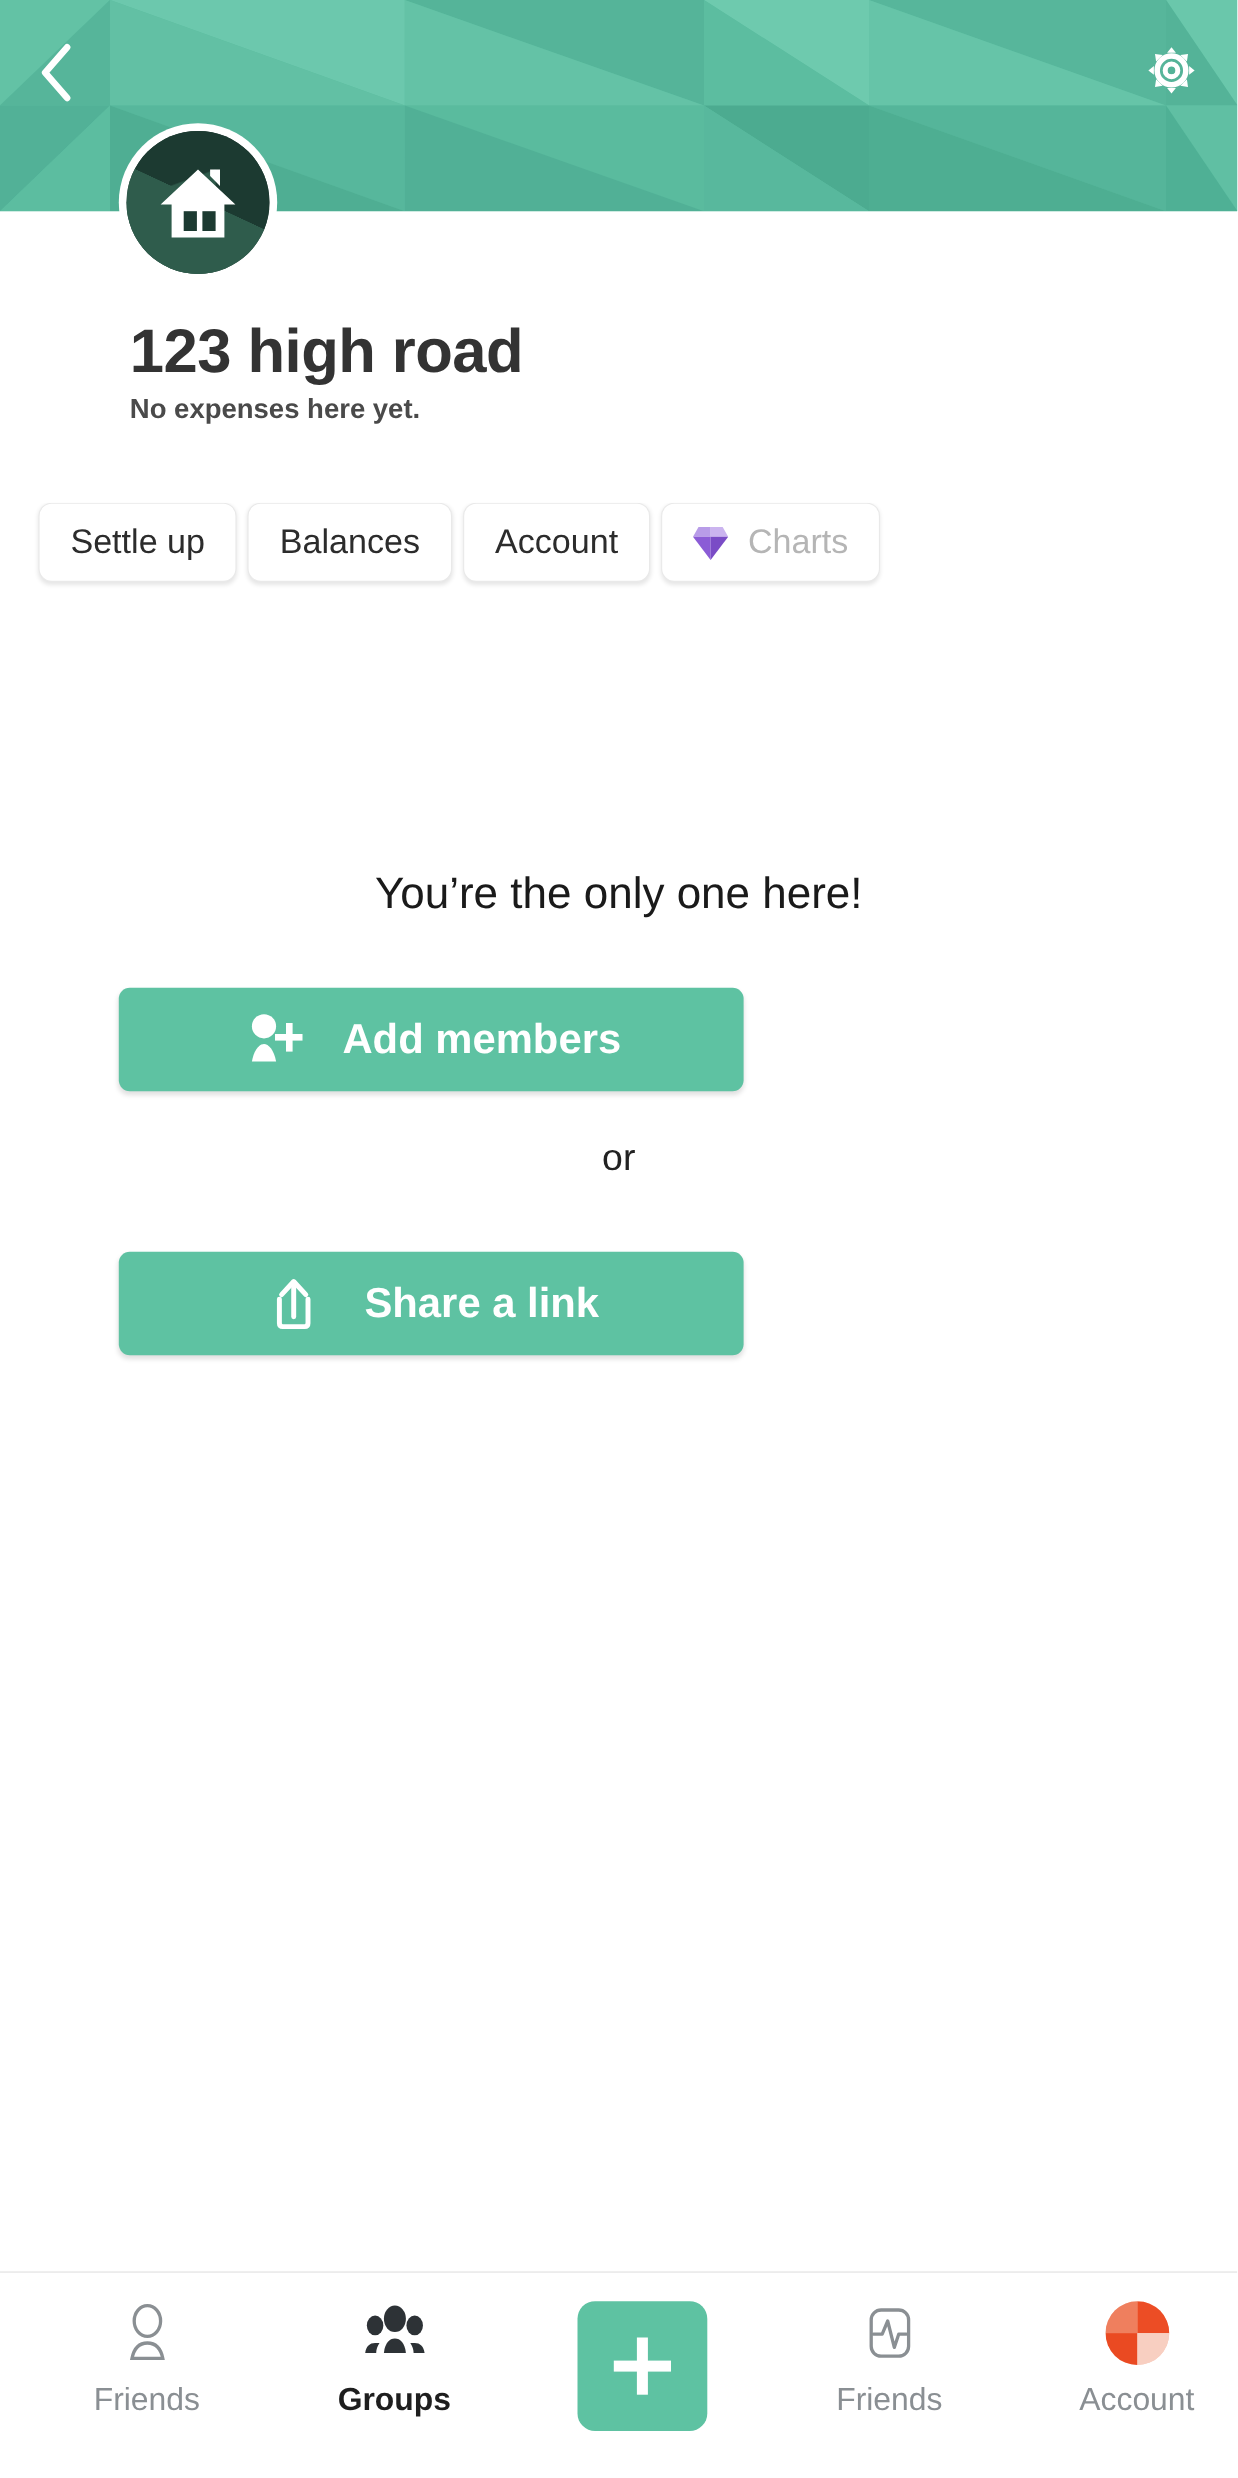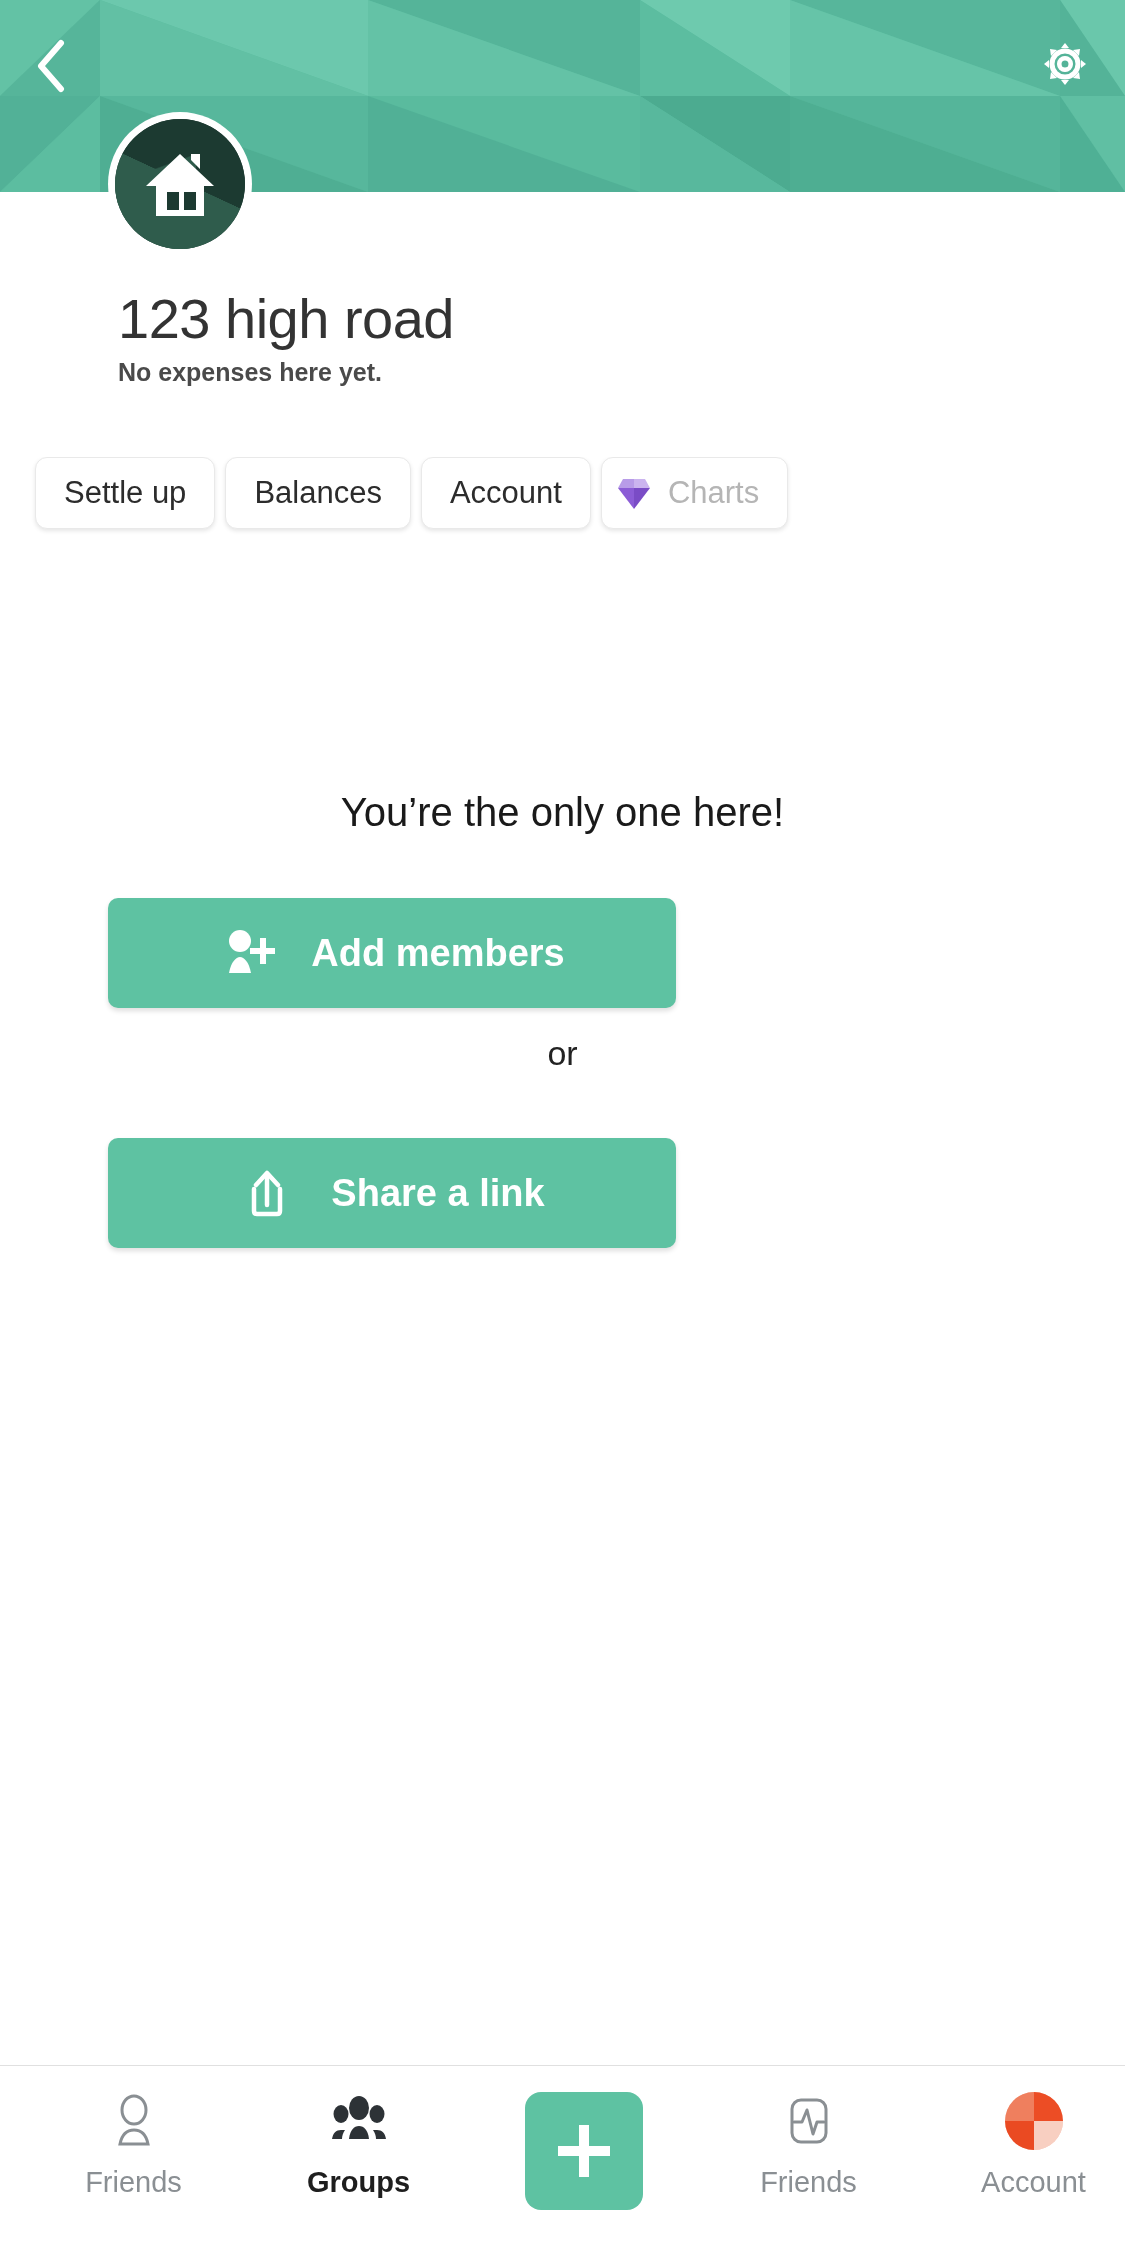--- a/index.html
+++ b/index.html
@@ -72,21 +72,21 @@
     position: absolute; left: 0; top: 0; width: 62%; height: 100%;
     background: linear-gradient(160deg, rgba(43,82,68,0) 40%, rgba(47,92,76,0.95) 41%);
   }
   .avatar-inner svg { position: absolute; left: 50%; top: 50%; transform: translate(-50%,-50%); width: 84px; height: 84px; }
 
   
   .group-title {
     position: absolute;
     left: 118px; top: 286px;
     font-size: 56px;
-    font-weight: 400;
+    font-weight: 700;
     color: #333333;
     letter-spacing: -0.5px;
     white-space: nowrap;
   }
   .group-subtitle {
     position: absolute;
     left: 118px; top: 358px;
     font-size: 25px;
     font-weight: 700;
     color: #4a4a4a;
@@ -114,37 +114,37 @@
     display: flex;
     align-items: center;
     justify-content: center;
     gap: 14px;
     padding: 0 28px;
     font-size: 31px;
     color: #2c2c2c;
     white-space: nowrap;
   }
   .chip .gem { width: 40px; height: 40px; flex: 0 0 auto; }
-  .chip.premium { color: #b5b5b5; padding-left: 12px; text-align: center; }
+  .chip.premium { color: #b5b5b5; padding-left: 24px; text-align: center; }
 
   
   .empty-head {
     position: absolute;
     left: 0; top: 790px;
     width: 1125px;
     text-align: center;
     font-size: 40px;
     color: #1a1a1a;
     font-weight: 400;
   }
   .cta {
     position: absolute;
     left: 108px;
     width: 568px;
-    height: 110px;
+    height: 94px;
     background: #5ec2a2;
     border-radius: 10px;
     box-shadow: 0 3px 5px rgba(0,0,0,0.13);
     display: flex;
     align-items: center;
     justify-content: center;
     gap: 36px;
     color: #ffffff;
     font-size: 38px;
     font-weight: 700;

